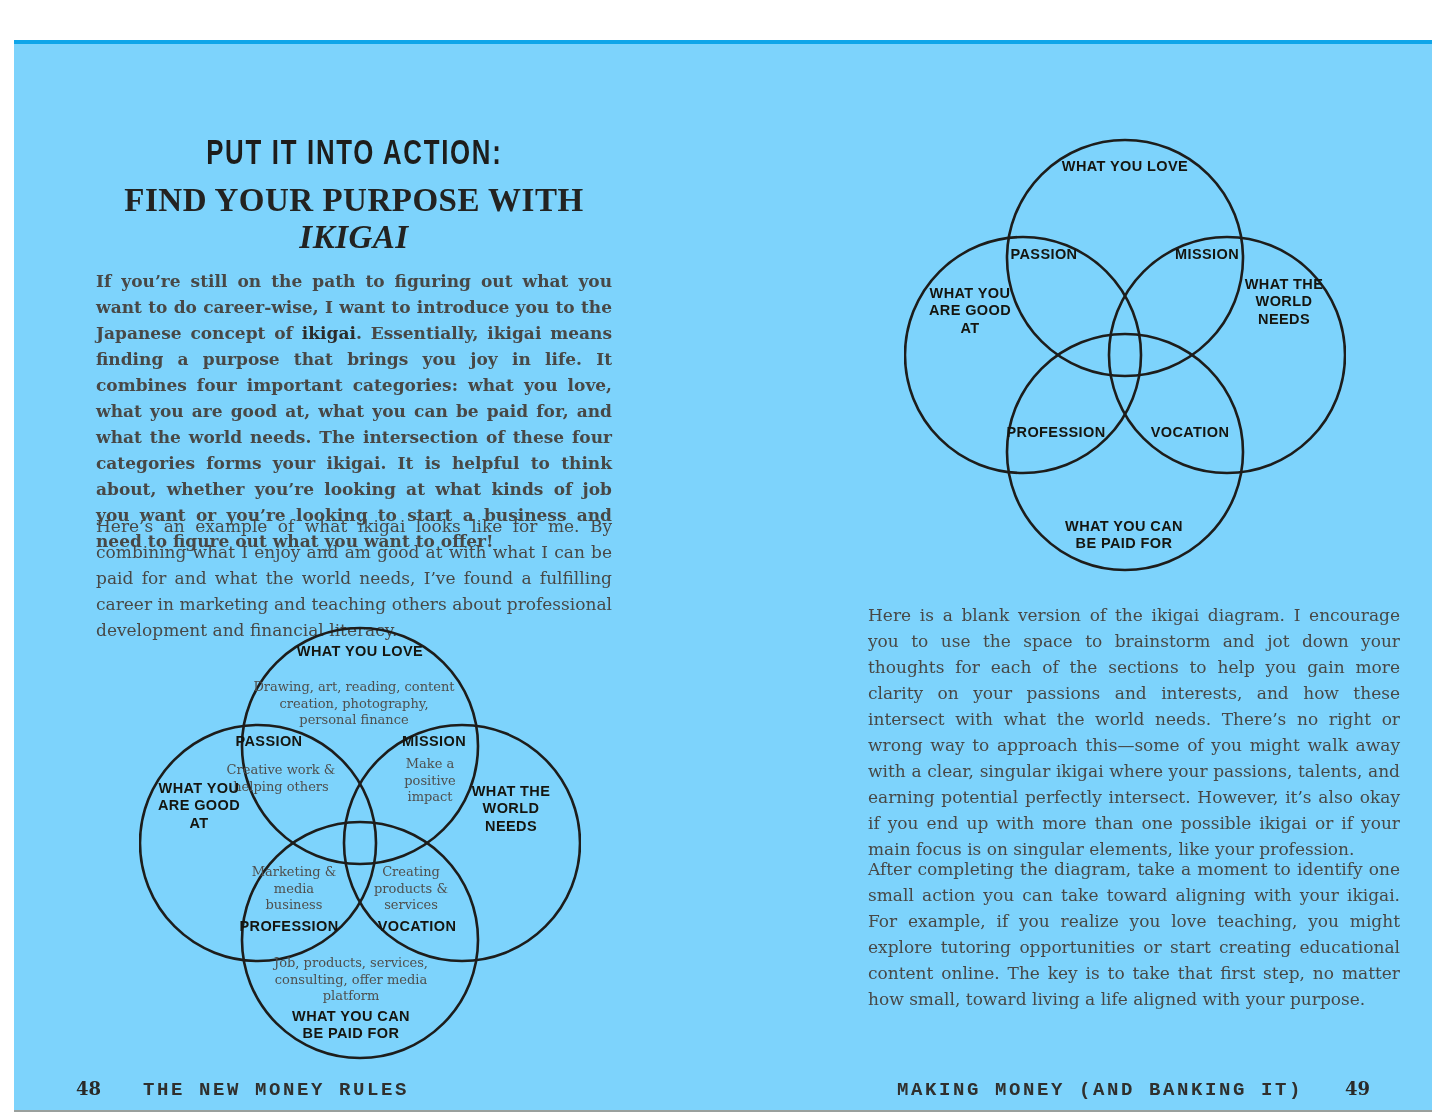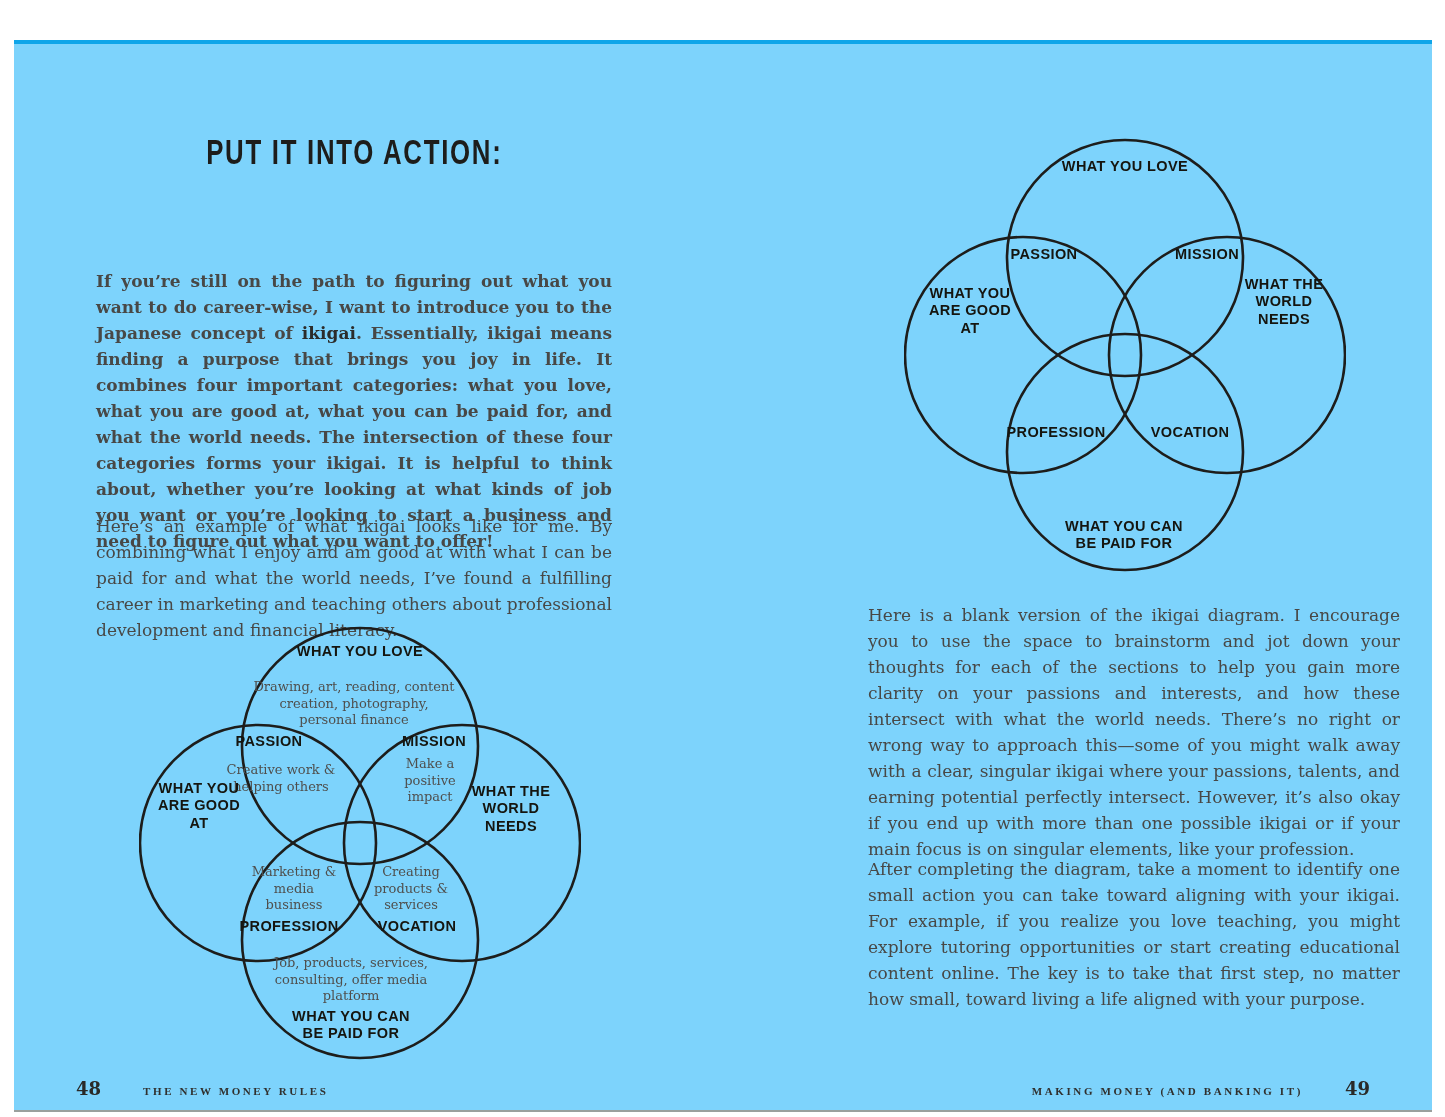--- a/index.html
+++ b/index.html
@@ -29,30 +29,33 @@
   .venn svg{position:absolute;left:0;top:0;}
   .lbl{position:absolute;transform:translate(-50%,-50%);text-align:center;}
   .dh{font-family:"Liberation Sans",sans-serif;font-weight:700;font-size:14.5px;
       letter-spacing:.4px;color:#15150f;line-height:1.2;}
   .dd{font-family:"DejaVu Serif",serif;font-size:13px;color:#4f4f4d;line-height:1.28;}
   
   .footer{position:absolute;top:1034px;display:flex;align-items:baseline;gap:42px;justify-content:center;}
   .footer-left{left:62px;}
   .footer-right{right:62px;}
   .pagenum{font-family:"DejaVu Serif",serif;font-weight:700;font-size:18px;color:#2a2a28;}
-  .runhead{font-family:Liberation Serif, serif;font-weight:700;font-size:11px;
+  .runhead{font-family:Liberation Mono, monospace;font-weight:700;font-size:19px;
            letter-spacing:2.6px;color:#30302e;}
 </style>
 </head>
 <body>
 
 <div class="paper">
 
   <div class="title1">
     <span>PUT IT INTO ACTION:</span>
+  </div>
+  <div class="title2">
+    <span>FIND YOUR PURPOSE WITH </span><span class="it">IKIGAI</span>
   </div>
 
   <p class="para p-l1"><span>If you’re still on the path to figuring out what you want to do career-wise, I want to introduce you to the Japanese concept of </span><b>ikigai</b><span>. Essentially, ikigai means finding a purpose that brings you joy in life. It combines four important categories: what you love, what you are good at, what you can be paid for, and what the world needs. The intersection of these four categories forms your ikigai. It is helpful to think about, whether you’re looking at what kinds of job you want or you’re looking to start a business and need to figure out what you want to offer!</span></p>
 
   <p class="para p-l2">Here’s an example of what ikigai looks like for me. By combining what I enjoy and am good at with what I can be paid for and what the world needs, I’ve found a fulfilling career in marketing and teaching others about professional development and financial literacy.</p>
 
   <div class="venn venn-left">
     <svg width="442" height="442" viewBox="0 0 442 442">
       <g fill="none" stroke="#1d1d1b" stroke-width="2.6">
         <circle cx="221" cy="124" r="118"></circle>

